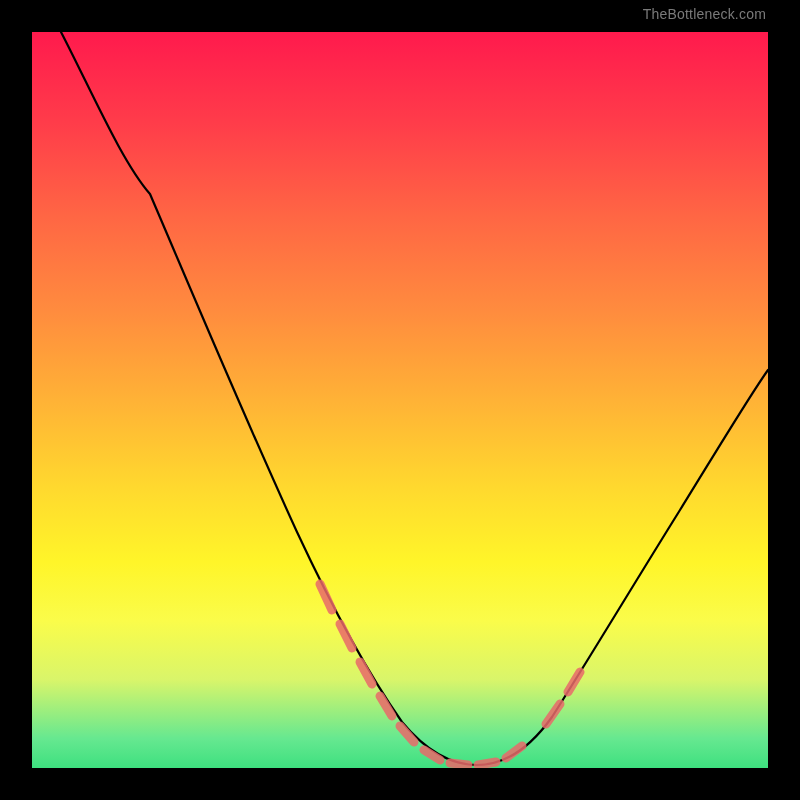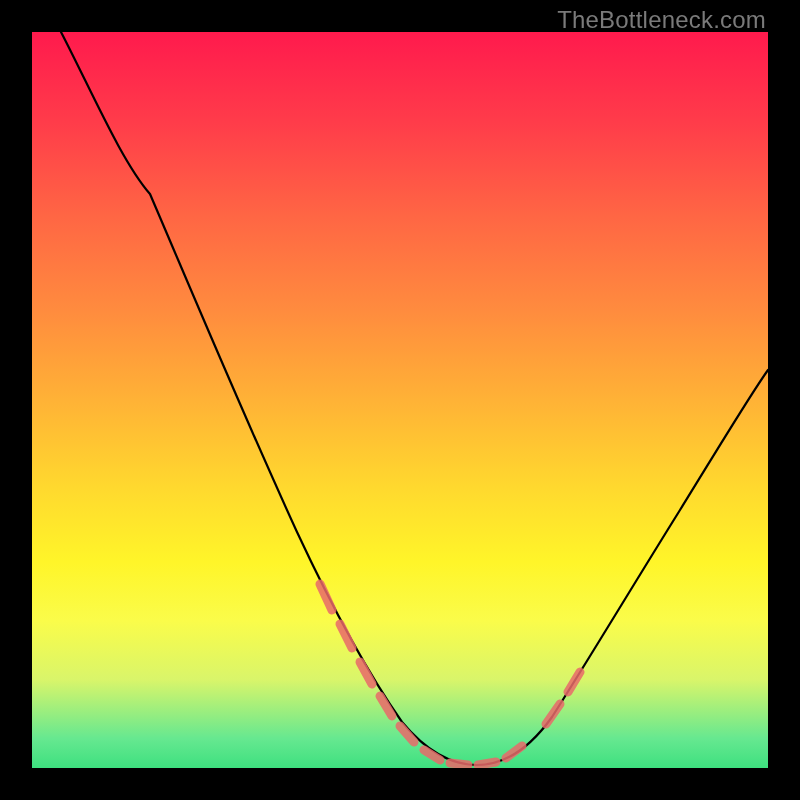--- a/index.html
+++ b/index.html
@@ -43,21 +43,21 @@
     top: 0;
     left: 0;
     width: 736px;
     height: 736px;
   }
   .watermark {
     position: absolute;
     top: 6px;
     right: 34px;
     color: #7a7a7a;
-    font-size: 24px;
+    font-size: 14px;
     font-weight: 500;
     letter-spacing: 0.2px;
   }
 </style>
 </head>
 <body>
 
 <div class="frame">
 
   <div class="plot">

